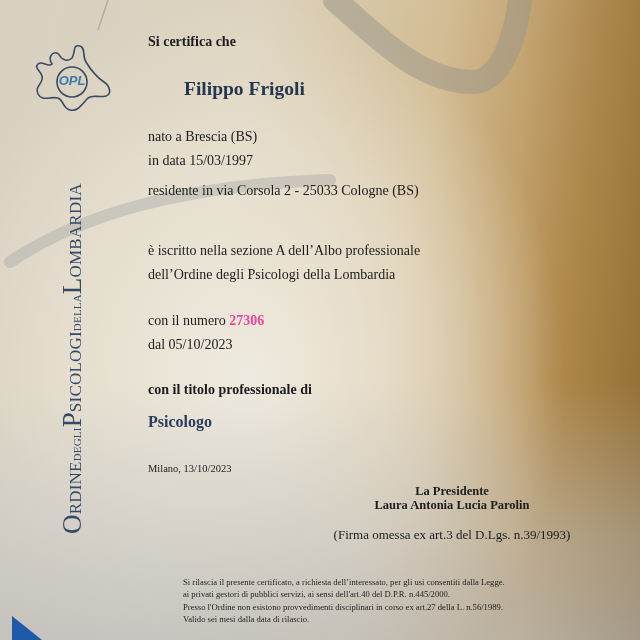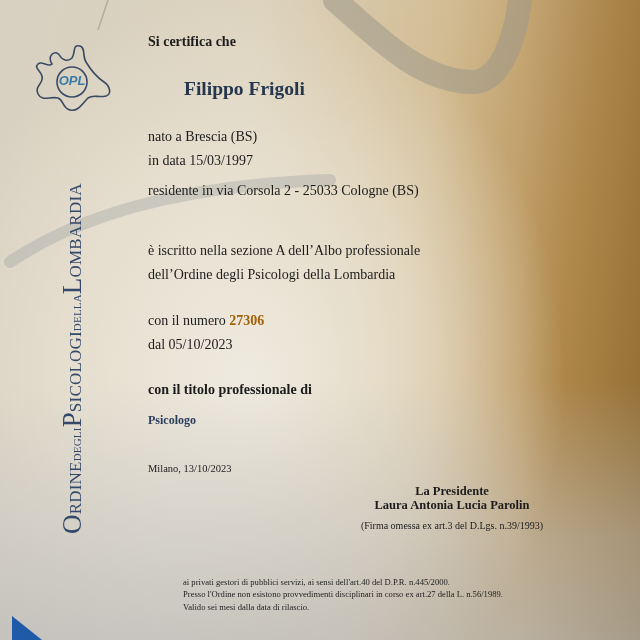--- a/index.html
+++ b/index.html
@@ -29,26 +29,26 @@
       white-space: nowrap; color: #34486a;
       font-family: "Liberation Serif", "DejaVu Serif", serif;
       letter-spacing: 0.2px;
     }
     .vertical-title .cap { font-size: 27px; }
     .vertical-title .sc { font-size: 17px; text-transform: uppercase; }
     .vertical-title .mini { font-size: 11px; text-transform: uppercase; }
     .content { position: absolute; left: 148px; top: 0; width: 470px; }
     .line { position: absolute; left: 0; white-space: nowrap; font-size: 14px; }
     .bold { font-weight: bold; }
-    .navy { color: #a16207; }
+    .navy { color: #ec4899; }
     .name { font-size: 19.5px; font-weight: bold; color: #26364f; }
-    .title-prof { font-size: 12px; font-weight: bold; color: #2b3d5c; }
+    .title-prof { font-size: 16px; font-weight: bold; color: #2b3d5c; }
     .sign { position: absolute; left: 322px; top: 484px; width: 260px; text-align: center; }
     .sign .l1 { font-size: 12.5px; font-weight: bold; line-height: 14px; }
-    .sign .l3 { font-size: 10px; margin-top: 8px; }
+    .sign .l3 { font-size: 13px; margin-top: 15px; }
     .footer { position: absolute; left: 183px; top: 576px; font-size: 8.6px; line-height: 12.4px; color: #1e1e1e; }
     .footer div { white-space: nowrap; }
     .blue-corner {
       position: absolute; left: 12px; top: 616px; width: 0; height: 0;
       border-left: 30px solid #1e5aa8; border-top: 24px solid transparent;
     }
   </style>
 </head>
 <body>
 
@@ -91,18 +91,19 @@
   <div class="line" style="top:463px; font-size:10.5px;">Milano, 13/10/2023</div>
 </div>
 
 <div class="sign">
   <div class="l1">La Presidente</div>
   <div class="l1">Laura Antonia Lucia Parolin</div>
   <div class="l3">(Firma omessa ex art.3 del D.Lgs. n.39/1993)</div>
 </div>
 
 <div class="footer">
+  <div>Si rilascia il presente certificato, a richiesta dell’interessato, per gli usi consentiti dalla Legge.</div>
   <div>ai privati gestori di pubblici servizi, ai sensi dell'art.40 del D.P.R. n.445/2000.</div>
   <div>Presso l'Ordine non esistono provvedimenti disciplinari in corso ex art.27 della L. n.56/1989.</div>
   <div>Valido sei mesi dalla data di rilascio.</div>
 </div>
 
 <div class="blue-corner"></div>
 
 </body></html>

